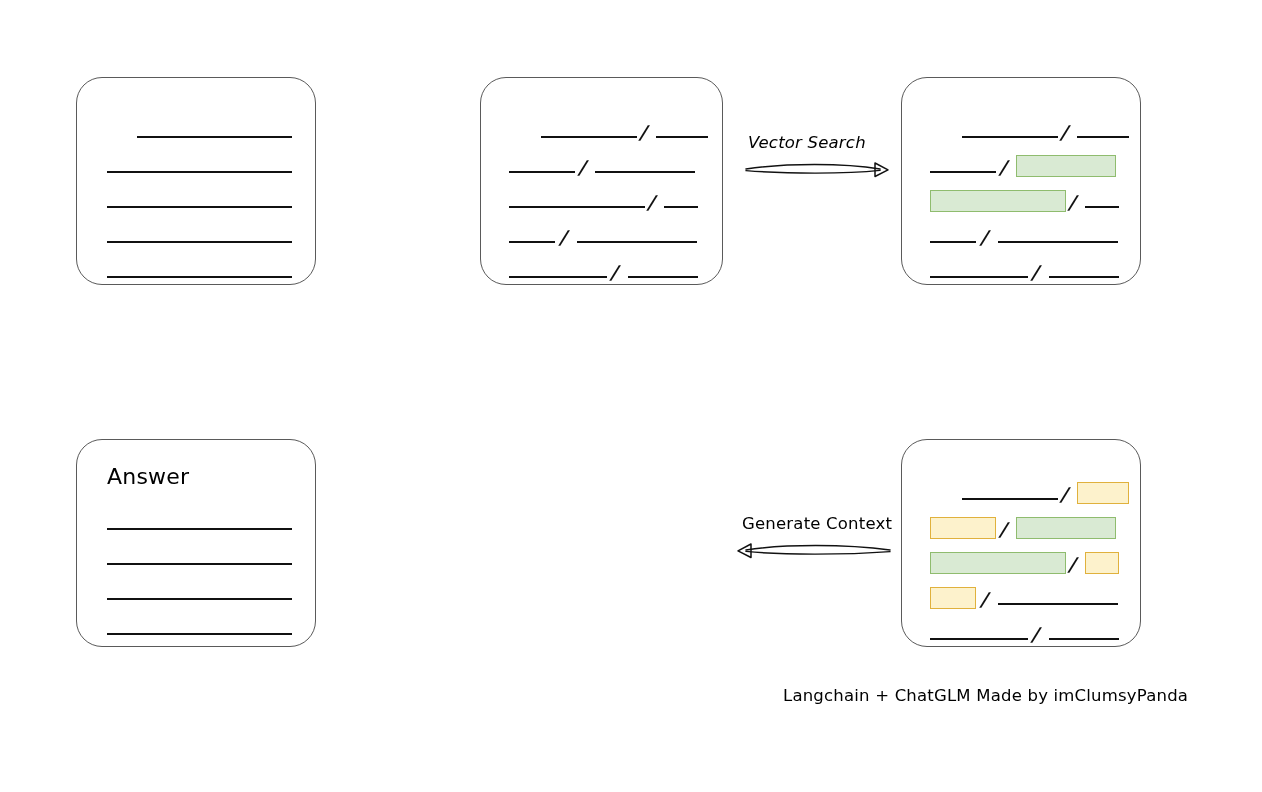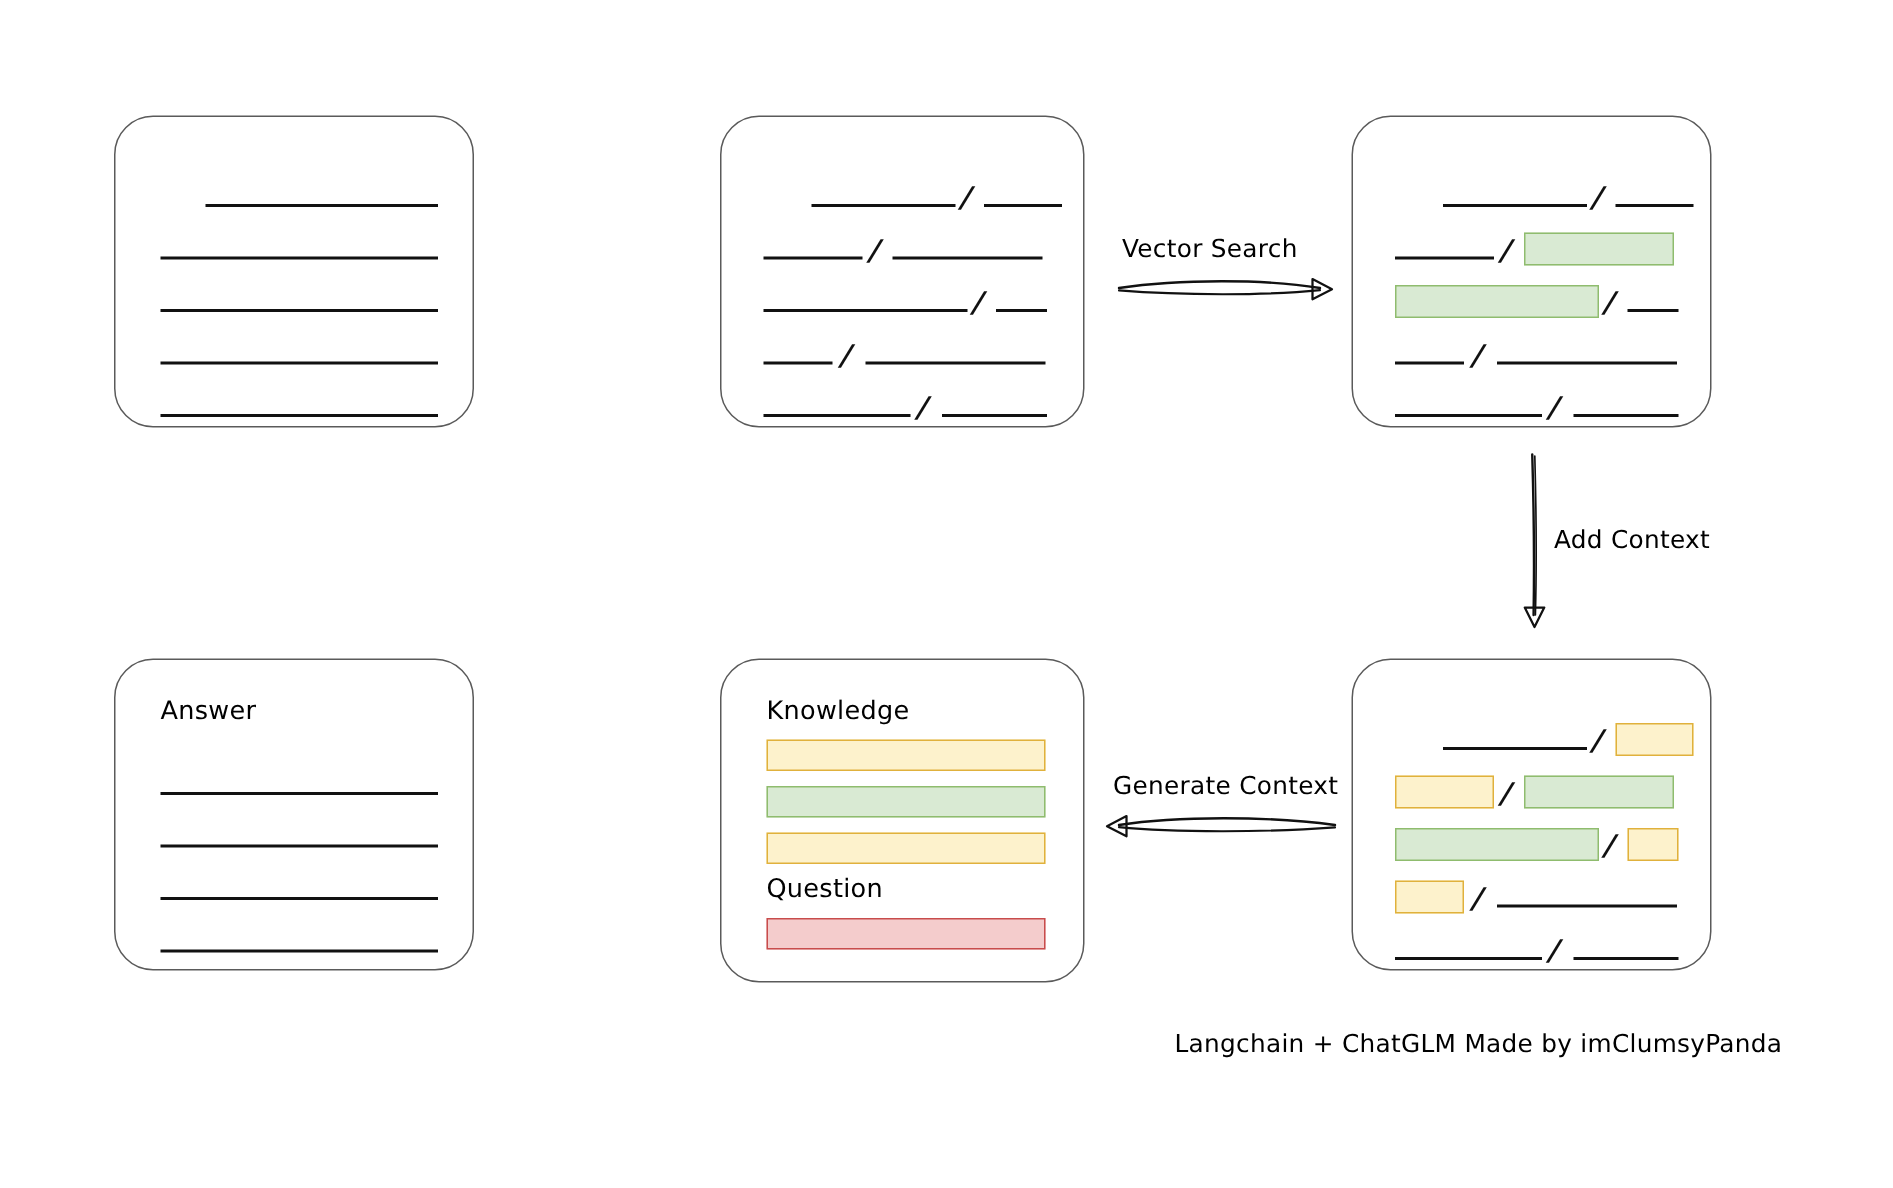--- a/index.html
+++ b/index.html
@@ -22,21 +22,21 @@
   .card {
     position: absolute;
     box-sizing: border-box;
     background: #ffffff;
     border: 1.2px solid #5a5a5a;
     border-radius: 26px;
   }
 
   .card-label {
     position: absolute;
-    font-size: 17px;
+    font-size: 22px;
     color: #000000;
     letter-spacing: 0.2px;
     white-space: nowrap;
   }
 
   
   .row {
     position: absolute;
     height: 18px;
   }
@@ -150,21 +150,21 @@
           <span class="seg" style="left: 96px; width: 120px;"></span>
         </div>
         <div class="row" style="left: 0px; top: 182px; width: 100%;">
           <span class="seg" style="left: 28px; width: 98px;"></span>
           <span class="slash" style="left: 131px;">/</span>
           <span class="seg" style="left: 147px; width: 70px;"></span>
         </div>
       </div>
   </div>
 
-  <div class="arrow-group" style="left:744px; top:156px; width:146px; height:50px;">
+  <div class="arrow-group" style="left:744px; top:133px; width:146px; height:50px;font-style:italic;">
     <span class="arrow-label" style="left:4px; top:0px;">Vector Search</span>
     <svg width="146" height="50" viewBox="0 0 146 50" style="position:absolute; left:0; top:0;">
       <path d="M2,36 C42,30 100,30 136,36" fill="none" stroke="#111" stroke-width="1.6" stroke-linecap="round"></path>
       <path d="M2,37.6 C44,41 102,41 136,37.4" fill="none" stroke="#111" stroke-width="1.4" stroke-linecap="round"></path>
       <path d="M131,30 L144,36.8 L131,43.5 Z" fill="none" stroke="#111" stroke-width="1.5" stroke-linejoin="round"></path>
     </svg>
   </div>
 
   <div class="card" id="card-matches" style="left:901px; top:77px; width:240px; height:208px;">
     <div class="rows" id="rows-matches">
@@ -189,60 +189,40 @@
           <span class="seg" style="left: 96px; width: 120px;"></span>
         </div>
         <div class="row" style="left: 0px; top: 182px; width: 100%;">
           <span class="seg" style="left: 28px; width: 98px;"></span>
           <span class="slash" style="left: 131px;">/</span>
           <span class="seg" style="left: 147px; width: 70px;"></span>
         </div>
       </div>
   </div>
 
-  <div class="arrow-group" style="left:1004px; top:300px; width:170px; height:122px;">
-    <span class="arrow-label" style="left:32px; top:50px;">Add Context</span>
-    <svg width="170" height="122" viewBox="0 0 170 122" style="position:absolute; left:0; top:0;">
-      <path d="M17.5,3 C18.6,40 18.9,80 18.4,110" fill="none" stroke="#111" stroke-width="1.6" stroke-linecap="round"></path>
-      <path d="M19.2,4 C20.2,41 20.4,80 19.6,110" fill="none" stroke="#111" stroke-width="1.1" stroke-linecap="round"></path>
-      <path d="M12.5,105 L19,118 L25.5,105 Z" fill="none" stroke="#111" stroke-width="1.5" stroke-linejoin="round"></path>
-    </svg>
-  </div>
 
   <div class="card" id="card-answer" style="left:76px; top:439px; width:240px; height:208px;">
     <span class="card-label" style="left:30px; top:24px;">Answer</span>
     <div class="rows" id="rows-answer">
         <div class="row" style="left: 0px; top: 72px; width: 100%;">
           <span class="seg" style="left: 30px; width: 185px;"></span>
         </div>
         <div class="row" style="left: 0px; top: 107px; width: 100%;">
           <span class="seg" style="left: 30px; width: 185px;"></span>
         </div>
         <div class="row" style="left: 0px; top: 142px; width: 100%;">
           <span class="seg" style="left: 30px; width: 185px;"></span>
         </div>
         <div class="row" style="left: 0px; top: 177px; width: 100%;">
           <span class="seg" style="left: 30px; width: 185px;"></span>
         </div>
       </div>
   </div>
 
 
-  <div class="card" id="card-prompt" style="left:480px; top:439px; width:243px; height:216px;">
-    <span class="card-label" style="left:30px; top:24px;">Knowledge</span>
-    <div id="bars-knowledge">
-        <div class="bar yellow" style="left: 30px; width: 186px; top: 53px;"></div>
-        <div class="bar green" style="left: 30px; width: 186px; top: 84px;"></div>
-        <div class="bar yellow" style="left: 30px; width: 186px; top: 115px;"></div>
-      </div>
-    <span class="card-label" style="left:30px; top:143px;">Question</span>
-    <div id="bars-question">
-        <div class="bar red" style="left: 30px; width: 186px; top: 172px;"></div>
-      </div>
-  </div>
 
   <div class="arrow-group" style="left:736px; top:514px; width:156px; height:50px;">
     <span class="arrow-label" style="left:6px; top:0px;">Generate Context</span>
     <svg width="156" height="50" viewBox="0 0 156 50" style="position:absolute; left:0; top:0;">
       <path d="M154,36 C110,30 48,30 10,36" fill="none" stroke="#111" stroke-width="1.6" stroke-linecap="round"></path>
       <path d="M154,37.6 C108,41 46,41 10,37.4" fill="none" stroke="#111" stroke-width="1.4" stroke-linecap="round"></path>
       <path d="M15,30 L2,36.8 L15,43.5 Z" fill="none" stroke="#111" stroke-width="1.5" stroke-linejoin="round"></path>
     </svg>
   </div>
 

